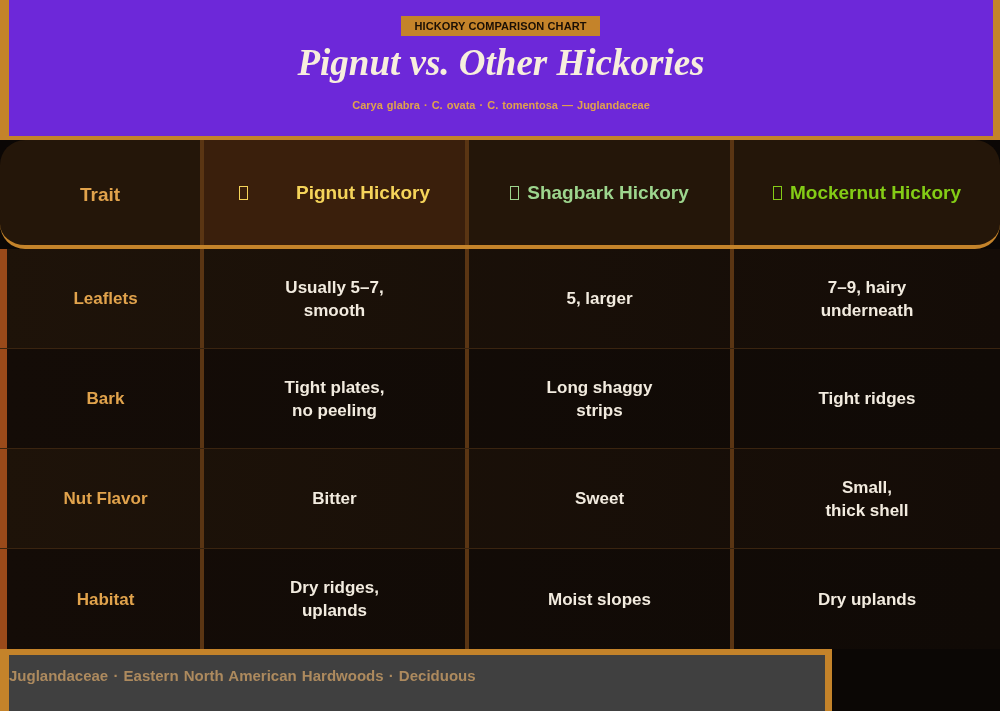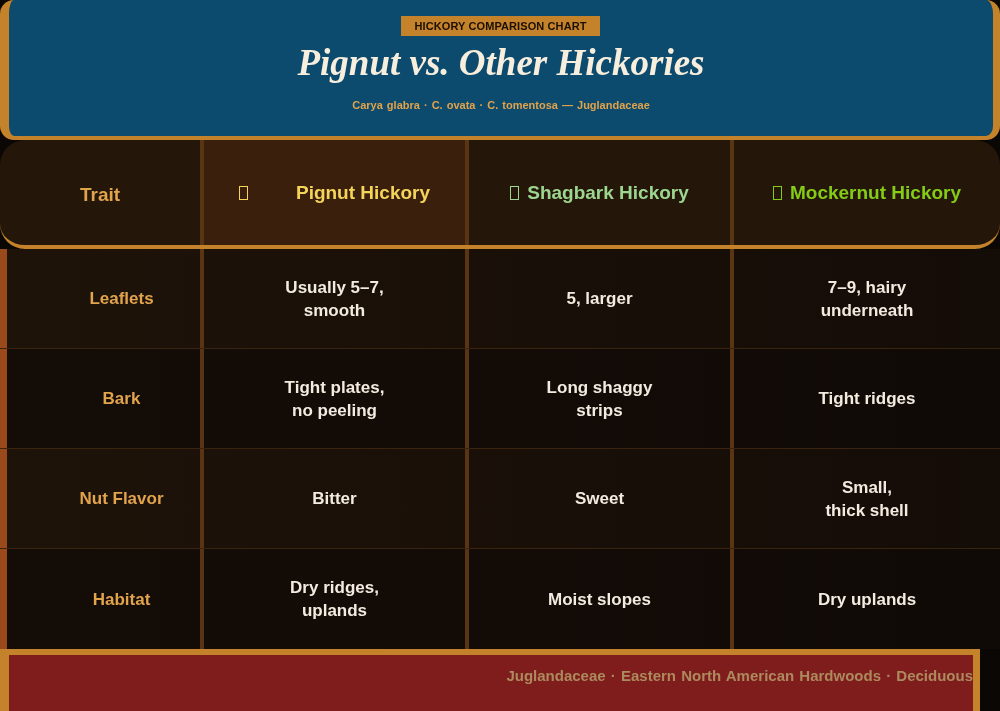--- a/index.html
+++ b/index.html
@@ -1,26 +1,25 @@
 <!DOCTYPE html>
 <html><head>
   <meta charset="utf-8">
   <style>
     * { box-sizing: border-box; margin: 0; padding: 0; }
     html, body { width: 1000px; height: 711px; background: #0b0705; overflow: hidden; }
     body { font-family: "Liberation Sans", sans-serif; position: relative; }
 
     .header {
       position: absolute; left: 0; top: 0; width: 1000px; height: 140px;
-      background: #0c4a6e;
+      background: #6d28d9;
       border-left: 9px solid #c4832a;
       border-right: 7px solid #c4832a;
       border-bottom: 4px solid #c4832a;
       text-align: center;
-      border-radius: 14px;
     }
     .badge {
       position: absolute; left: 392px; top: 16px; width: 199px; height: 20px;
       background: #c4832a; color: #1a0f05;
       font-size: 11px; font-weight: bold; line-height: 20px; letter-spacing: 0.1px;
       text-align: center;
     }
     .title {
       position: absolute; left: 0; right: 0; top: 40px;
       font-family: "Liberation Serif", serif; font-style: italic; font-weight: bold;
@@ -52,32 +51,32 @@
     .row:last-child { border-bottom: none; }
     .row.odd { background: linear-gradient(90deg, #1e1309 0%, #140c07 100%); }
     .row.even { background: linear-gradient(90deg, #140c07 0%, #100a06 100%); }
     .accent { position: absolute; left: 0; top: 0; width: 7px; height: 100%; background: #9a4a1a; }
     .cell {
       position: absolute; top: 0; height: 100%;
       display: flex; align-items: center; justify-content: center; text-align: center;
       font-size: 17px; font-weight: bold; line-height: 23px; color: #f2ebdf;
       white-space: pre-line;
     }
-    .cell.trait { left: 0; width: 200px; color: #e1a34c; padding-left: 11px; margin-left: 16px; }
+    .cell.trait { left: 0; width: 200px; color: #e1a34c; padding-left: 11px; }
     .cell.c1 { left: 200px; width: 269px; border-left: 4px solid #5a3513; border-right: 4px solid #5a3513; }
     .cell.c2 { left: 469px; width: 265px; border-right: 4px solid #5a3513; }
     .cell.c3 { left: 734px; width: 266px; }
 
     .footer {
-      position: absolute; left: 0; top: 649px; width: 980px; height: 62px;
-      background: #7f1d1d;
+      position: absolute; left: 0; top: 649px; width: 832px; height: 62px;
+      background: #404040;
       border-top: 6px solid #c4832a;
       border-left: 9px solid #c4832a;
       border-right: 7px solid #c4832a;
-      text-align: right;
+      text-align: left;
     }
     .footer-text { padding-top: 11px; font-size: 15px; font-weight: bold; color: #ad8a5e; line-height: 20px; word-spacing: 1px; }
   </style>
 </head>
 <body>
 
 <div class="header">
   <div class="badge">HICKORY COMPARISON CHART</div>
   <h1 class="title">Pignut vs. Other Hickories</h1>
   <div class="subtitle">Carya glabra  ·  C. ovata  ·  C. tomentosa  —  Juglandaceae</div>

